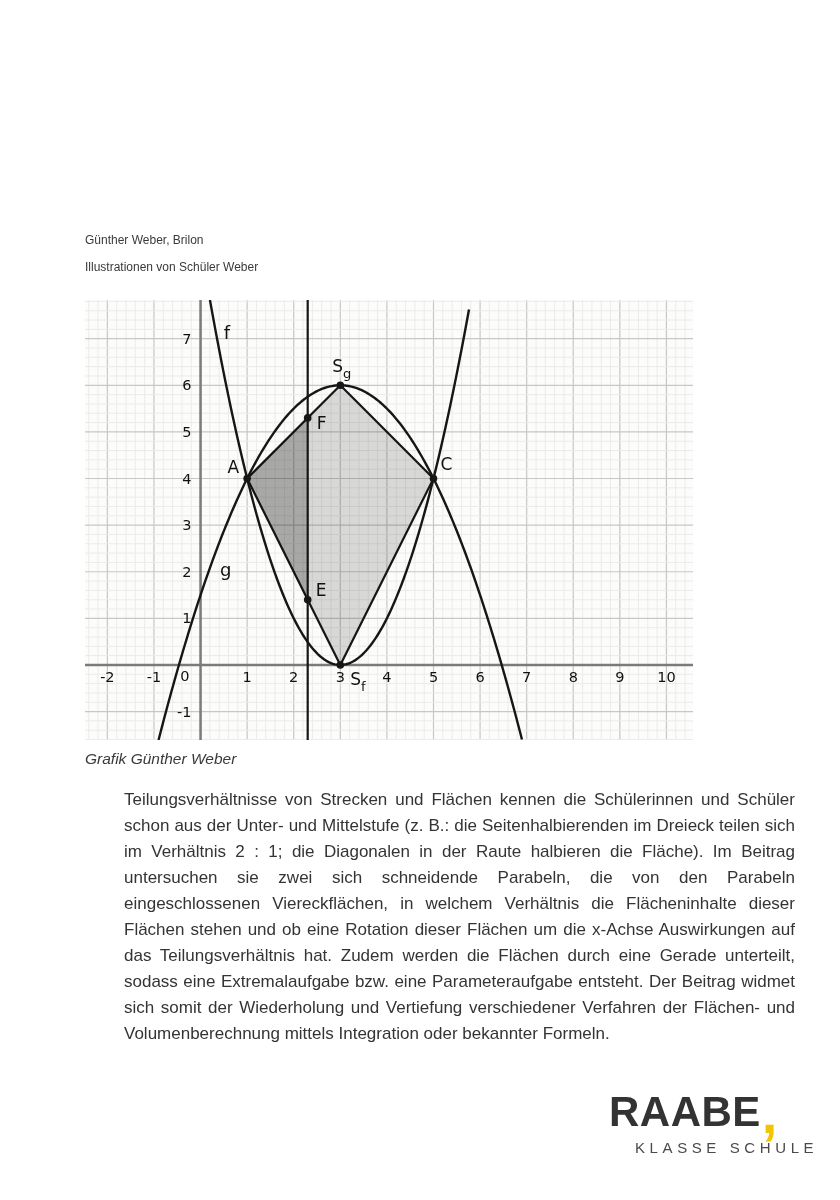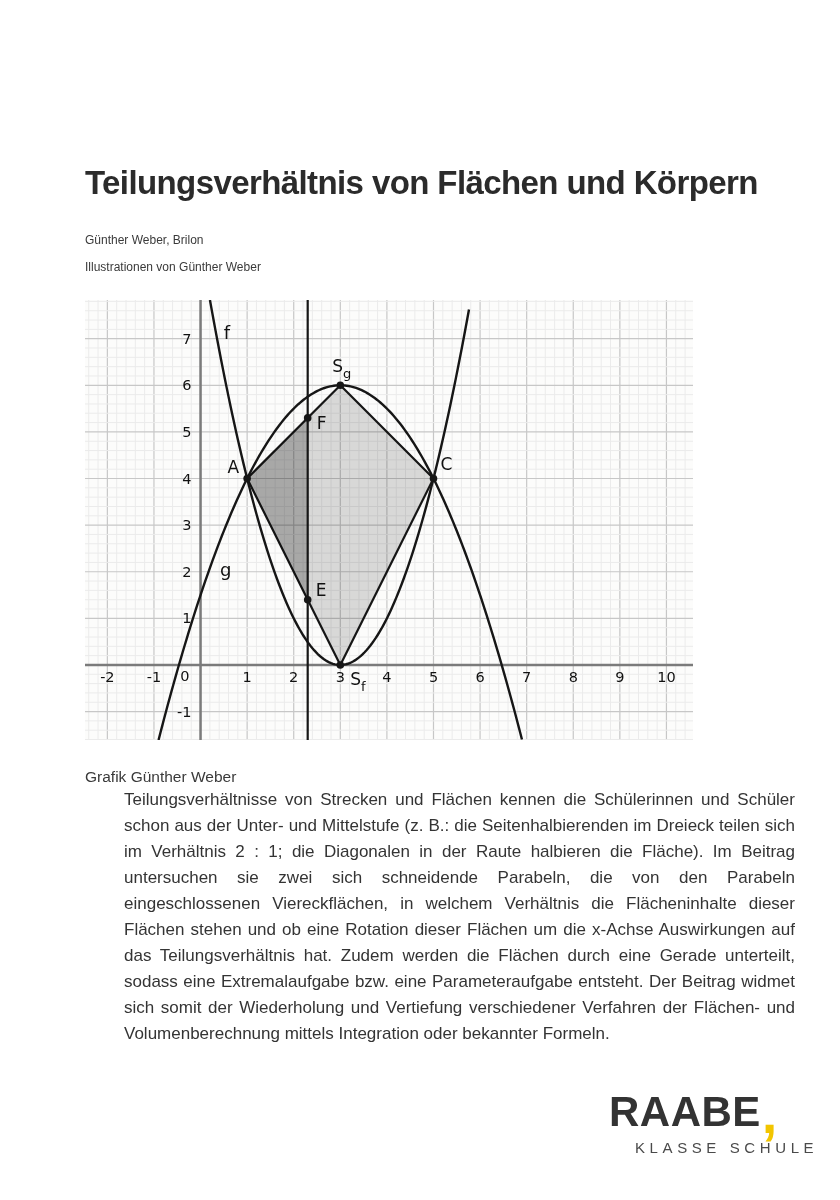--- a/index.html
+++ b/index.html
@@ -13,22 +13,22 @@
     font-size:33px; font-weight:700; letter-spacing:-0.6px; color:#2b2b2b;
   }
   .authors {
     position:absolute; left:85px; top:227px; width:600px;
     font-size:12px; line-height:27px; color:#3a3a3a;
   }
   .figure-wrap {
     position:absolute; left:85px; top:300px; width:608px; height:440px;
   }
   .caption {
-    position:absolute; left:85px; top:768px; width:600px;
-    font-size:15.5px; color:#3a3a3a;
+    position:absolute; left:85px; top:750px; width:600px;
+    font-size:15.5px; font-style:italic; color:#3a3a3a;
   }
   .body-text {
     position:absolute; left:85px; top:787px; width:671px;
     font-size:17px; line-height:26px; color:#343434;
     text-align:justify;
     margin-left:39px;
   }
   .logo {
     position:absolute; left:584px; top:1088px; width:180px;margin-left:25px;
   }
@@ -46,25 +46,24 @@
     font-size:15px; letter-spacing:4.6px; color:#4a4a4a; font-weight:400;
     white-space:nowrap;
   }
   svg text { font-family:"DejaVu Sans", sans-serif; }
 </style>
 </head>
 <body>
 
 <div class="page">
 
-  <h1 class="title">Teilungsverhältnis von Flächen und Körpern</h1>
 
   <div class="authors">
     <div>Günther Weber, Brilon</div>
-    <div>Illustrationen von Günther Weber</div>
+    <div>Illustrationen von Schüler Weber</div>
   </div>
 
   <div class="figure-wrap">
     <svg id="plot" width="608" height="440" viewBox="0 0 608 440">
         <rect x="0" y="0" width="608" height="440" fill="#fcfcfb"></rect>
         <line x1="3.727203065134082" y1="0" x2="3.727203065134082" y2="440" stroke="#ebebeb" stroke-width="1"></line>
         <line x1="13.045210727969339" y1="0" x2="13.045210727969339" y2="440" stroke="#ebebeb" stroke-width="1"></line>
         <line x1="22.363218390804594" y1="0" x2="22.363218390804594" y2="440" stroke="#c7c7c7" stroke-width="1.2"></line>
         <line x1="31.68122605363984" y1="0" x2="31.68122605363984" y2="440" stroke="#ebebeb" stroke-width="1"></line>
         <line x1="40.99923371647509" y1="0" x2="40.99923371647509" y2="440" stroke="#ebebeb" stroke-width="1"></line>

